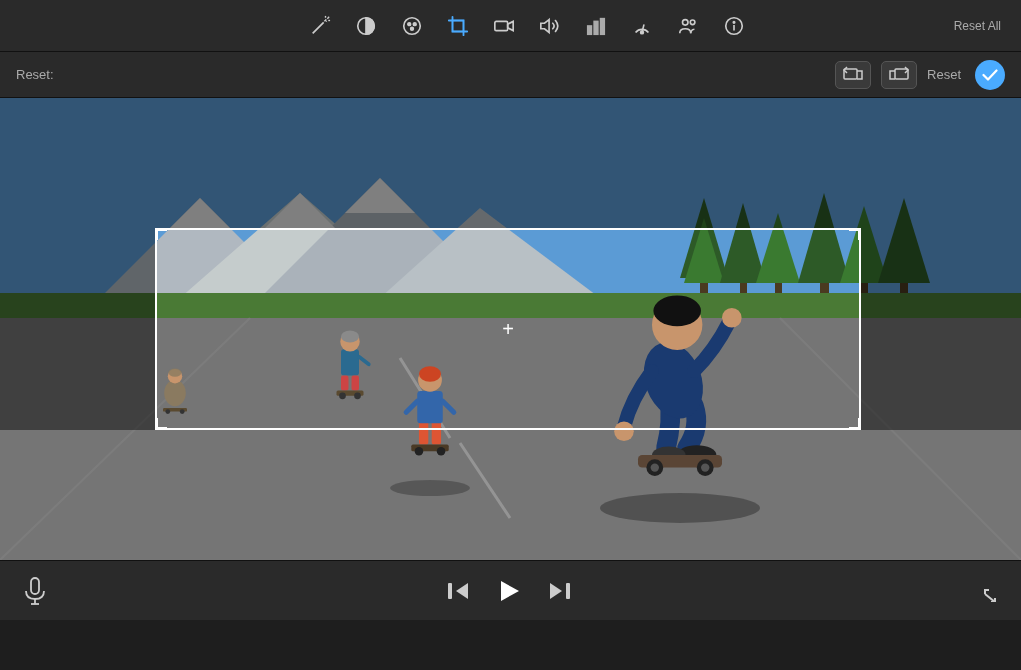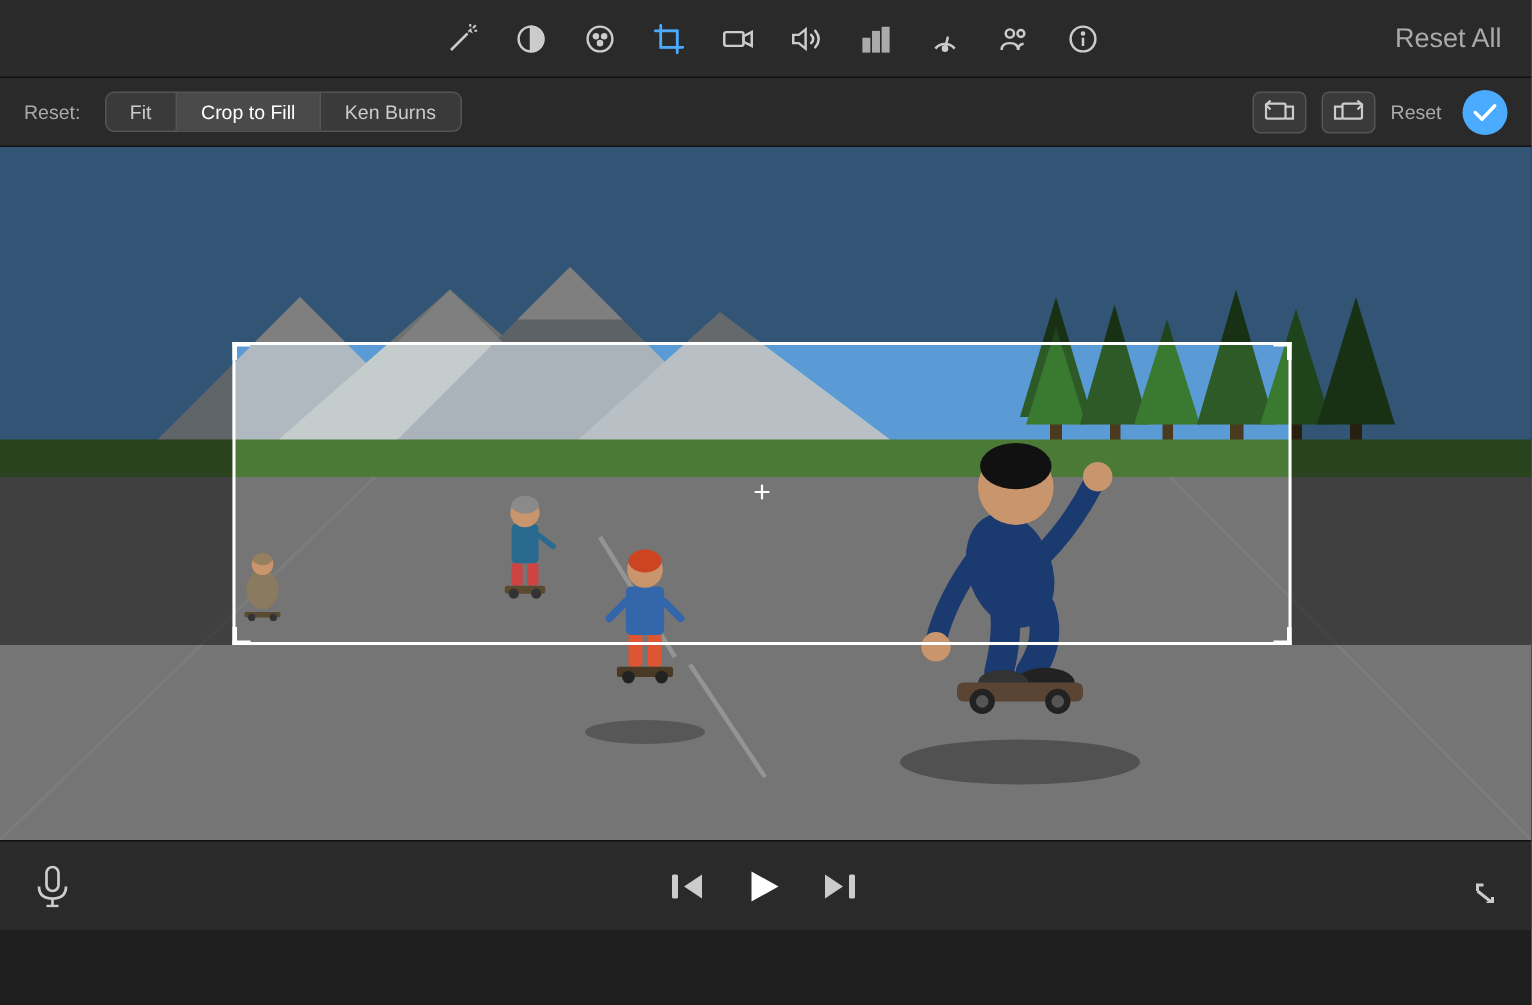--- a/index.html
+++ b/index.html
@@ -48,21 +48,21 @@
       color: #4aabff;
     }
 
     .toolbar-icon svg {
       width: 22px;
       height: 22px;
     }
 
     .reset-all-btn {
       color: #cccccc;
-      font-size: 18px;
+      font-size: 12px;
       cursor: pointer;
       background: none;
       border: none;
       color: #aaaaaa;
     }
 
     
     .style-bar {
       display: flex;
       align-items: center;
@@ -382,25 +382,20 @@
         <circle cx="12" cy="8" r="0.8" fill="#cccccc"></circle>
       </svg>
     </div>
 
   </div>
   <button class="reset-all-btn">Reset All</button>
 </div>
 
 <div class="style-bar">
   <span class="style-label">Reset:</span>
-  <div class="style-buttons">
-    <button class="style-btn">Fit</button>
-    <button class="style-btn active">Crop to Fill</button>
-    <button class="style-btn">Ken Burns</button>
-  </div>
   <div class="style-right">
     <div class="arrow-btn">
       <svg width="20" height="18" viewBox="0 0 20 18">
         <rect x="1" y="3" width="13" height="10" rx="1" fill="none" stroke="#cccccc" stroke-width="1.5"></rect>
         <path d="M14 5 L19 5 L19 13 L14 13" fill="none" stroke="#cccccc" stroke-width="1.5"></path>
         <path d="M4 1 L1 4 L4 7" fill="none" stroke="#cccccc" stroke-width="1.5"></path>
       </svg>
     </div>
     <div class="arrow-btn">
       <svg width="20" height="18" viewBox="0 0 20 18">

